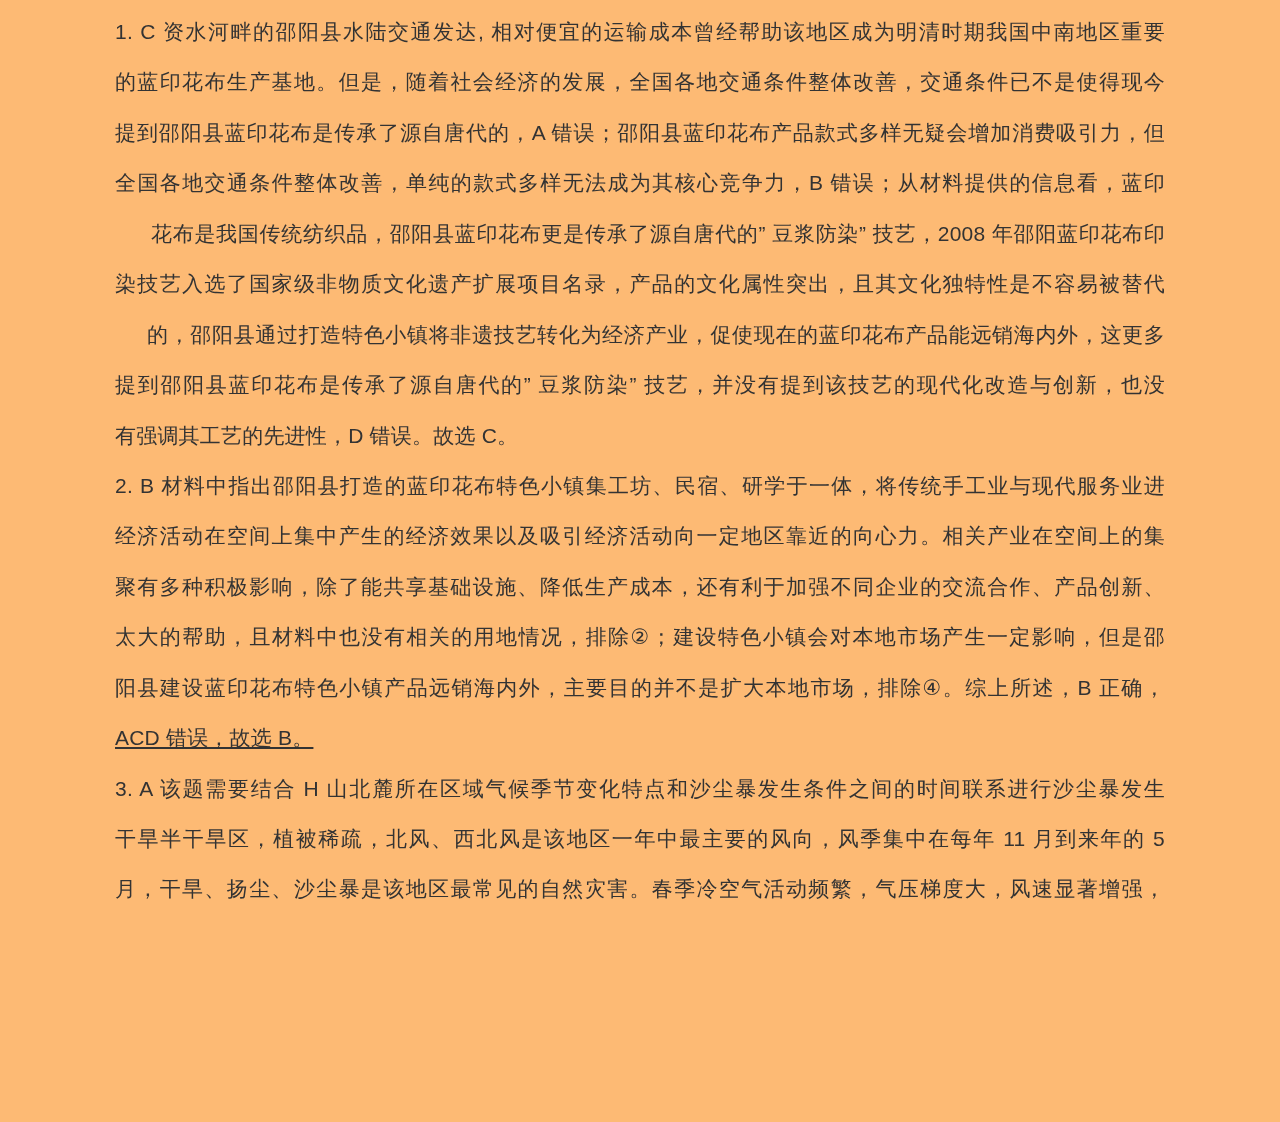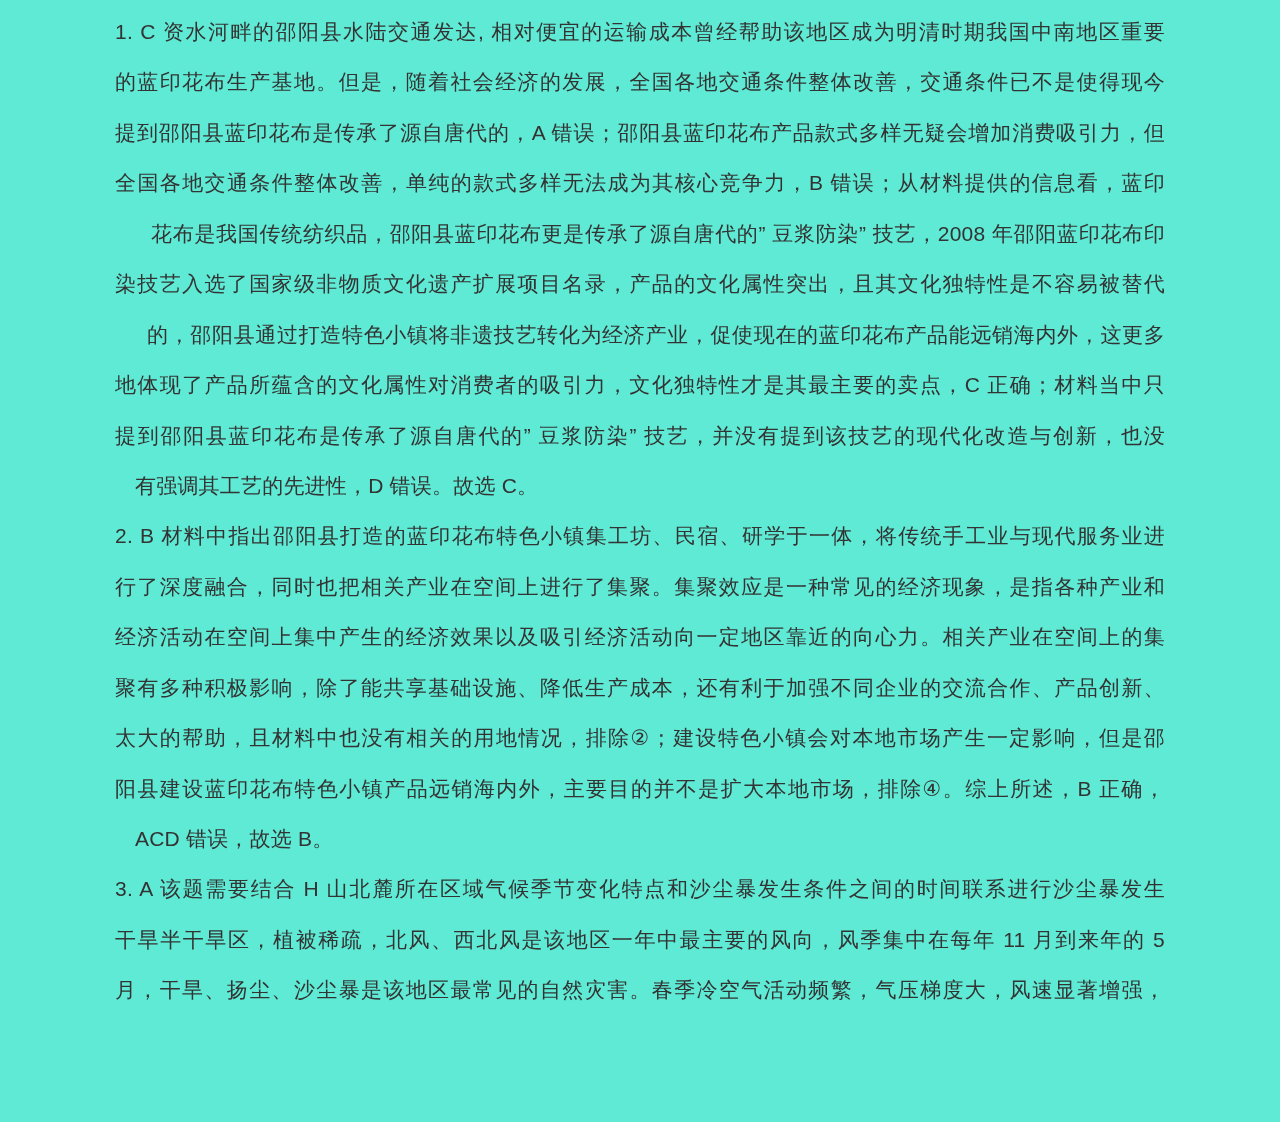--- a/index.html
+++ b/index.html
@@ -11,59 +11,56 @@
     width: 1280px;
     height: 1122px;
     overflow: hidden;
     font-family: "Liberation Sans", "DejaVu Sans", sans-serif;
   }
   .page {
     box-sizing: border-box;
     width: 1280px;
     height: 1122px;
     padding: 7px 115px 0 115px;
-    background: #5eead4;
+    background: #fdba74;
   }
   .line {
     font-size: 21px;
     line-height: 50.45px;
     height: 50.45px;
     color: #333333;
     white-space: normal;
     text-align: justify;
     text-align-last: justify;
     text-justify: inter-character;
     letter-spacing: 0.2px;
     overflow: hidden;
   }
   .line.no-justify {
     text-align: left;
     text-align-last: left;
-    margin-left: 20px;
   }
 </style>
 </head>
 <body>
 
 <div class="page">
   <div id="text-block">
       <div class="line" style="color: rgb(51, 51, 51);">1. C  资水河畔的邵阳县水陆交通发达, 相对便宜的运输成本曾经帮助该地区成为明清时期我国中南地区重要</div>
       <div class="line" style="color: rgb(51, 51, 51);">的蓝印花布生产基地。但是，随着社会经济的发展，全国各地交通条件整体改善，交通条件已不是使得现今</div>
       <div class="line" style="color: rgb(51, 51, 51);">提到邵阳县蓝印花布是传承了源自唐代的，A 错误；邵阳县蓝印花布产品款式多样无疑会增加消费吸引力，但</div>
       <div class="line" style="color: rgb(51, 51, 51);">全国各地交通条件整体改善，单纯的款式多样无法成为其核心竞争力，B 错误；从材料提供的信息看，蓝印</div>
       <div class="line" style="color: rgb(51, 51, 51); margin-left: 36px;">花布是我国传统纺织品，邵阳县蓝印花布更是传承了源自唐代的” 豆浆防染” 技艺，2008 年邵阳蓝印花布印</div>
       <div class="line" style="color: rgb(51, 51, 51);">染技艺入选了国家级非物质文化遗产扩展项目名录，产品的文化属性突出，且其文化独特性是不容易被替代</div>
       <div class="line" style="color: rgb(51, 51, 51); margin-left: 32px;">的，邵阳县通过打造特色小镇将非遗技艺转化为经济产业，促使现在的蓝印花布产品能远销海内外，这更多</div>
-      <div class="line" style="color: rgb(51, 51, 51);">地体现了产品所蕴含的文化属性对消费者的吸引力，文化独特性才是其最主要的卖点，C 正确；材料当中只</div>
       <div class="line" style="color: rgb(51, 51, 51);">提到邵阳县蓝印花布是传承了源自唐代的” 豆浆防染” 技艺，并没有提到该技艺的现代化改造与创新，也没</div>
       <div class="line no-justify" style="color: rgb(51, 51, 51);">有强调其工艺的先进性，D 错误。故选 C。</div>
       <div class="line" style="color: rgb(51, 51, 51);">2. B 材料中指出邵阳县打造的蓝印花布特色小镇集工坊、民宿、研学于一体，将传统手工业与现代服务业进</div>
-      <div class="line" style="color: rgb(51, 51, 51);">行了深度融合，同时也把相关产业在空间上进行了集聚。集聚效应是一种常见的经济现象，是指各种产业和</div>
       <div class="line" style="color: rgb(51, 51, 51);">经济活动在空间上集中产生的经济效果以及吸引经济活动向一定地区靠近的向心力。相关产业在空间上的集</div>
       <div class="line" style="color: rgb(51, 51, 51);">聚有多种积极影响，除了能共享基础设施、降低生产成本，还有利于加强不同企业的交流合作、产品创新、</div>
       <div class="line" style="color: rgb(51, 51, 51);">太大的帮助，且材料中也没有相关的用地情况，排除②；建设特色小镇会对本地市场产生一定影响，但是邵</div>
       <div class="line" style="color: rgb(51, 51, 51);">阳县建设蓝印花布特色小镇产品远销海内外，主要目的并不是扩大本地市场，排除④。综上所述，B 正确，</div>
-      <div class="line no-justify" style="color: rgb(51, 51, 51);">ACD 错误，故选 B。</div>
+      <div class="line no-justify" style="color: rgb(51, 51, 51); text-decoration: underline;">ACD 错误，故选 B。</div>
       <div class="line" style="color: rgb(51, 51, 51);">3. A   该题需要结合 H 山北麓所在区域气候季节变化特点和沙尘暴发生条件之间的时间联系进行沙尘暴发生</div>
       <div class="line" style="color: rgb(51, 51, 51);">干旱半干旱区，植被稀疏，北风、西北风是该地区一年中最主要的风向，风季集中在每年 11 月到来年的 5</div>
       <div class="line" style="color: rgb(51, 51, 51);">月，干旱、扬尘、沙尘暴是该地区最常见的自然灾害。春季冷空气活动频繁，气压梯度大，风速显著增强，</div>
     </div>
 </div>
 
 </body></html>

